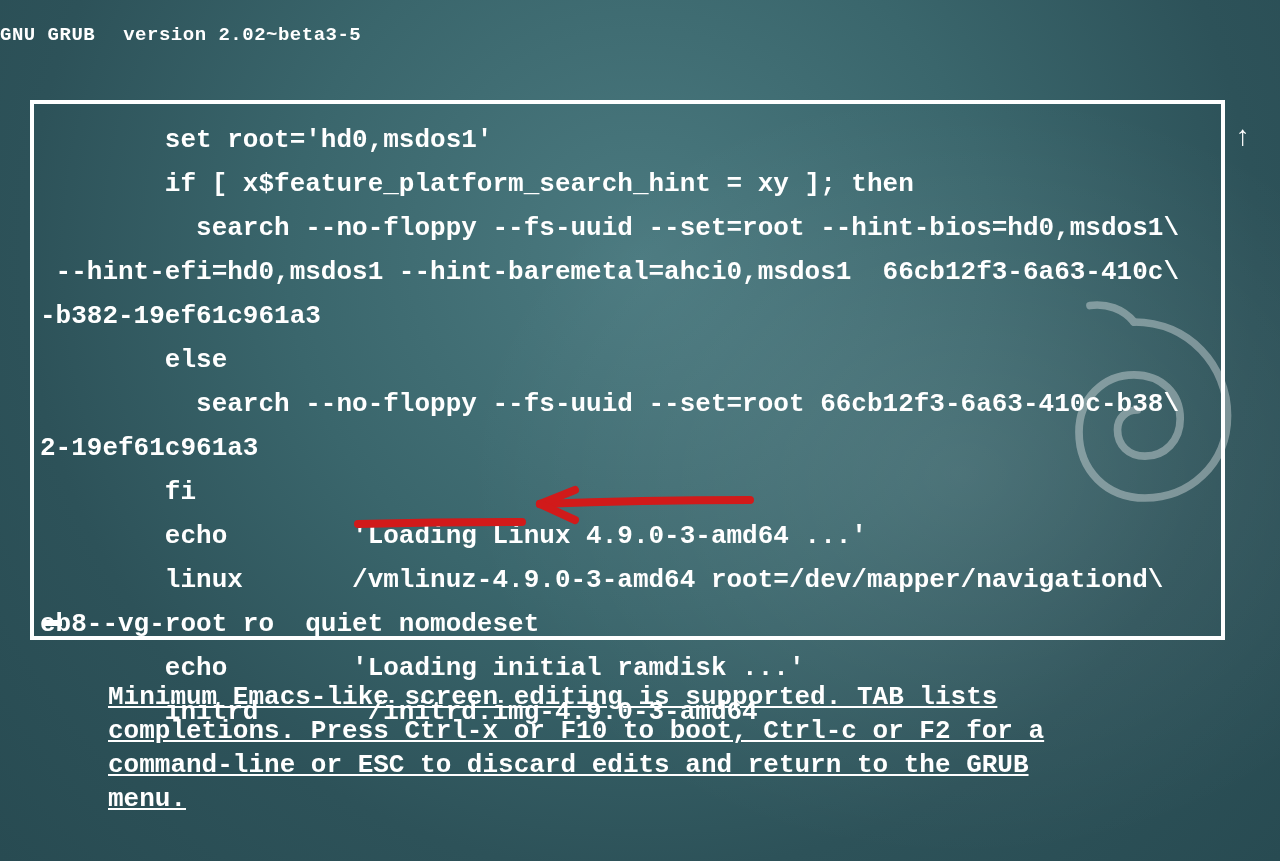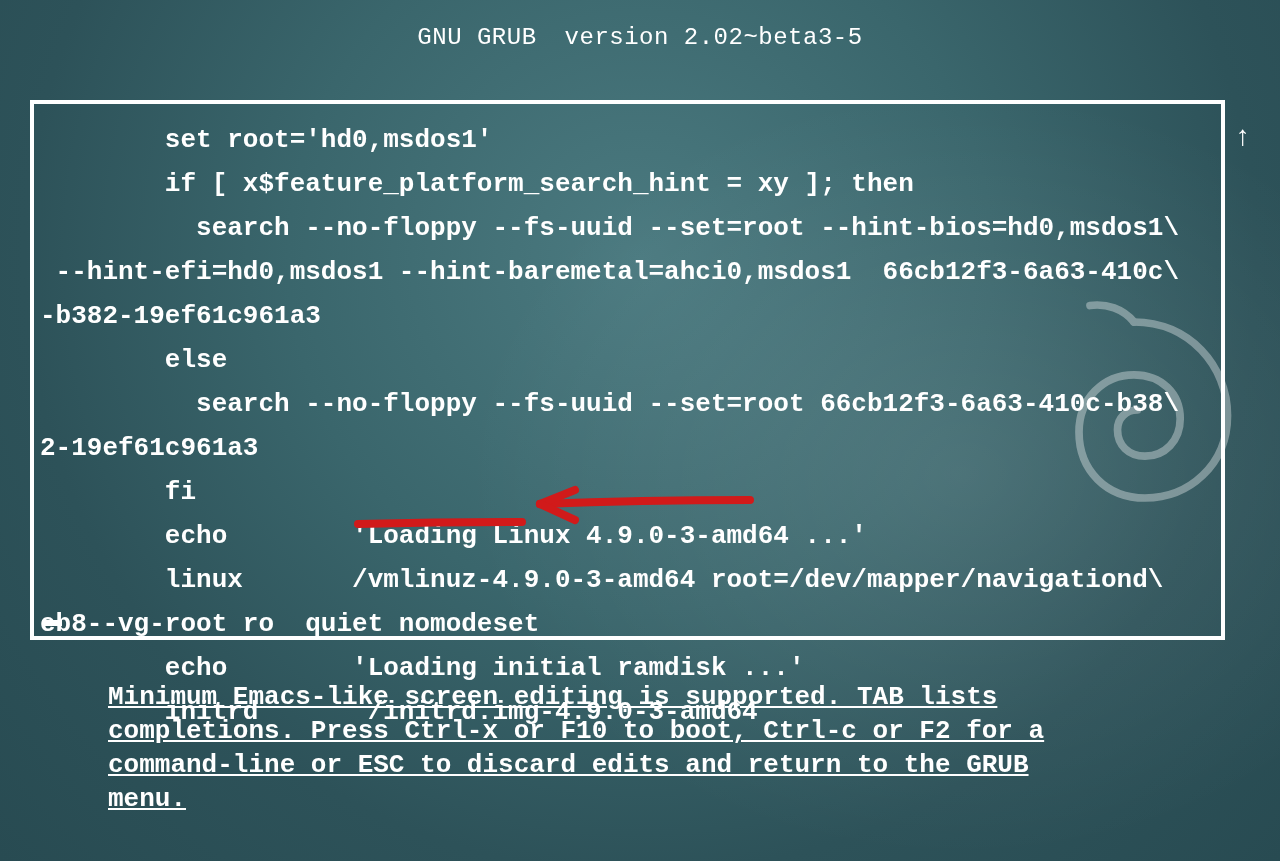--- a/index.html
+++ b/index.html
@@ -28,23 +28,23 @@
     opacity: 0.35;
     pointer-events: none;
   }
   .swirl svg { width: 100%; height: 100%; }
 
   .header {
     position: absolute;
     top: 24px;
     left: 0;
     width: 100%;
-    text-align: center;
-    font-size: 24px;
-    font-weight: normal;
+    text-align: left;
+    font-size: 19px;
+    font-weight: bold;
     letter-spacing: 0.5px;
   }
   .header .gap { display:inline-block; width: 28px; }
 
   .editor-box {
     position: absolute;
     left: 30px;
     top: 100px;
     width: 1195px;
     height: 540px;

